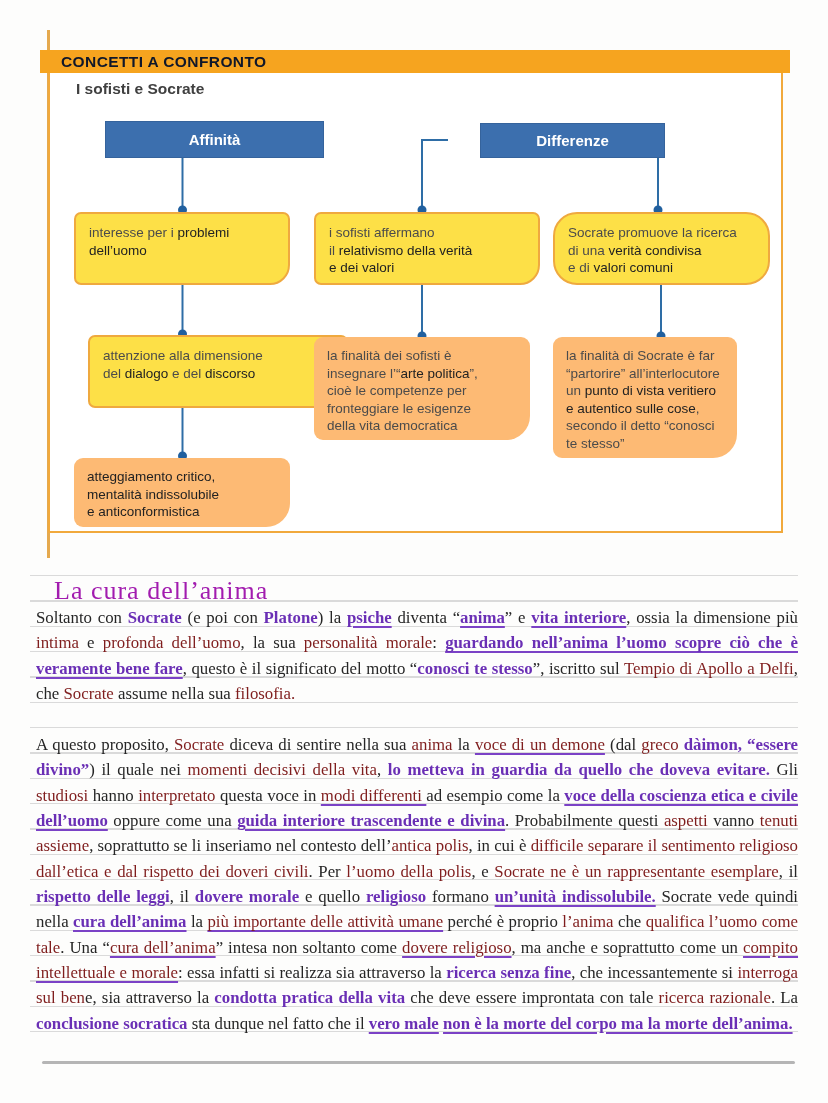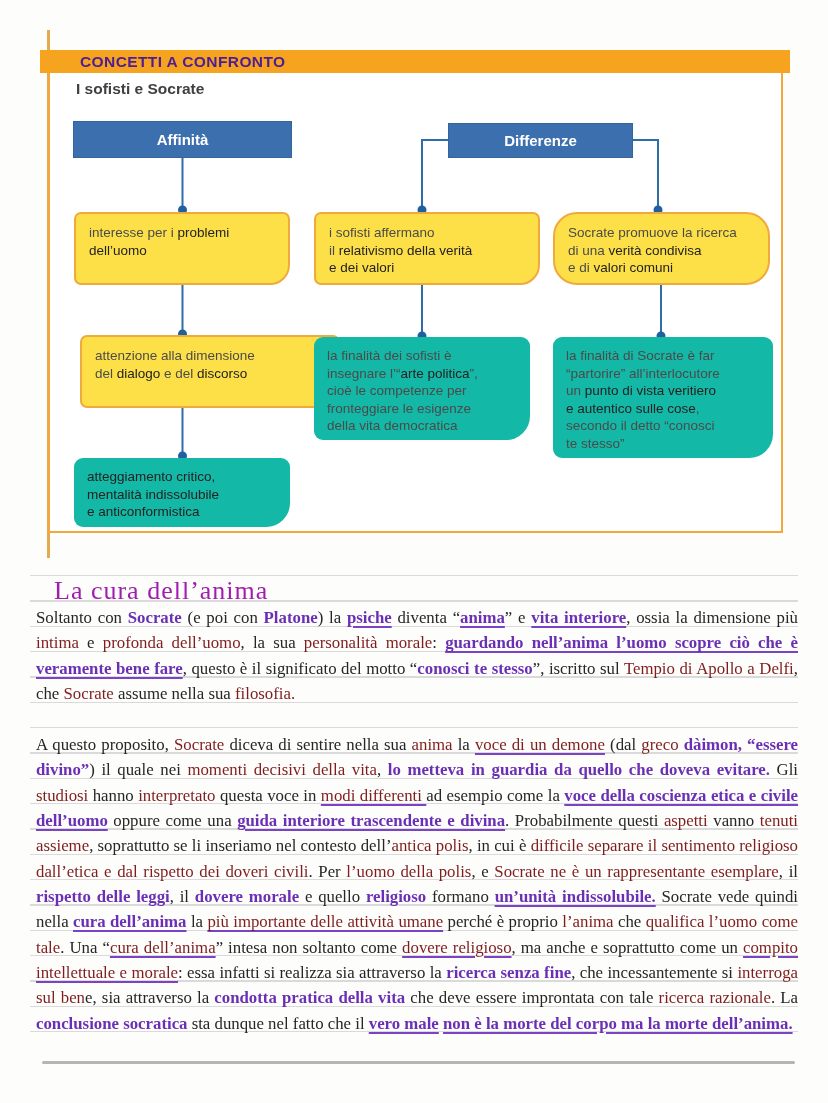--- a/index.html
+++ b/index.html
@@ -17,57 +17,58 @@
 
   
   .concept-panel{
     left:48px;top:50px;width:735px;height:483px;
     border-left:2px solid #f1a93c;border-right:2px solid #f1a93c;border-bottom:2px solid #f1a93c;
     box-sizing:border-box;background:#ffffff;
   }
   .concept-bar{
     left:40px;top:50px;width:750px;height:23px;
     background:#f6a41f;
-    color:#4c1d95;font-weight:bold;font-size:15.5px;letter-spacing:.4px;
-    line-height:23px;padding-left:40px;box-sizing:border-box;
+    color:#0f172a;font-weight:bold;font-size:15.5px;letter-spacing:.4px;
+    line-height:23px;padding-left:21px;box-sizing:border-box;
   }
   .concept-subtitle{
     left:76px;top:80px;color:#404040;font-weight:bold;font-size:15.5px;
   }
 
   .hdr-box{
     background:#3c6fae;color:#ffffff;font-weight:bold;font-size:15px;
     display:flex;align-items:center;justify-content:center;
     box-shadow:0 0 0 1px #35639c inset;
+    margin-left:32px;
   }
   .hdr-affinita{left:73px;top:121px;width:219px;height:37px;}
   .hdr-differenze{left:448px;top:123px;width:185px;height:35px;}
 
   .dbox{
     box-sizing:border-box;
     font-size:13.5px;line-height:17.5px;color:#4b4b4b;
     white-space:pre-line;
   }
   .dbox .bo{color:#222222;}
   .gray{
     background:#fde047;border:2px solid #efa93f;
     border-radius:7px 7px 20px 7px;
     padding:10px 10px 0 13px;
   }
   .peach{
-    background:#14b8a6;border:none;
+    background:#fdba74;border:none;
     border-radius:9px 9px 24px 9px;
     padding:10px 10px 0 13px;
   }
   .bx-a1{left:74px;top:212px;width:216px;height:73px;}
   .bx-d1{left:314px;top:212px;width:226px;height:73px;}
   .bx-d2{left:553px;top:212px;width:217px;height:73px;border-radius:24px;}
-  .bx-a2{left:80px;top:335px;width:260px;height:73px;}
+  .bx-a2{left:88px;top:335px;width:260px;height:73px;}
   .bx-d3{left:314px;top:337px;width:216px;height:103px;}
-  .bx-d4{left:553px;top:337px;width:220px;height:121px;}
+  .bx-d4{left:553px;top:337px;width:184px;height:121px;}
   .bx-a3{left:74px;top:458px;width:216px;height:69px;}
 
   .connector-svg{left:0;top:0;width:828px;height:560px;pointer-events:none;}
   .connector-svg path{stroke:#2e6da6;stroke-width:2;fill:none;}
   .connector-svg circle{fill:#21609f;}
 
   
   .ruled-lines{
     left:30px;top:575px;width:768px;height:462px;
     background:repeating-linear-gradient(

